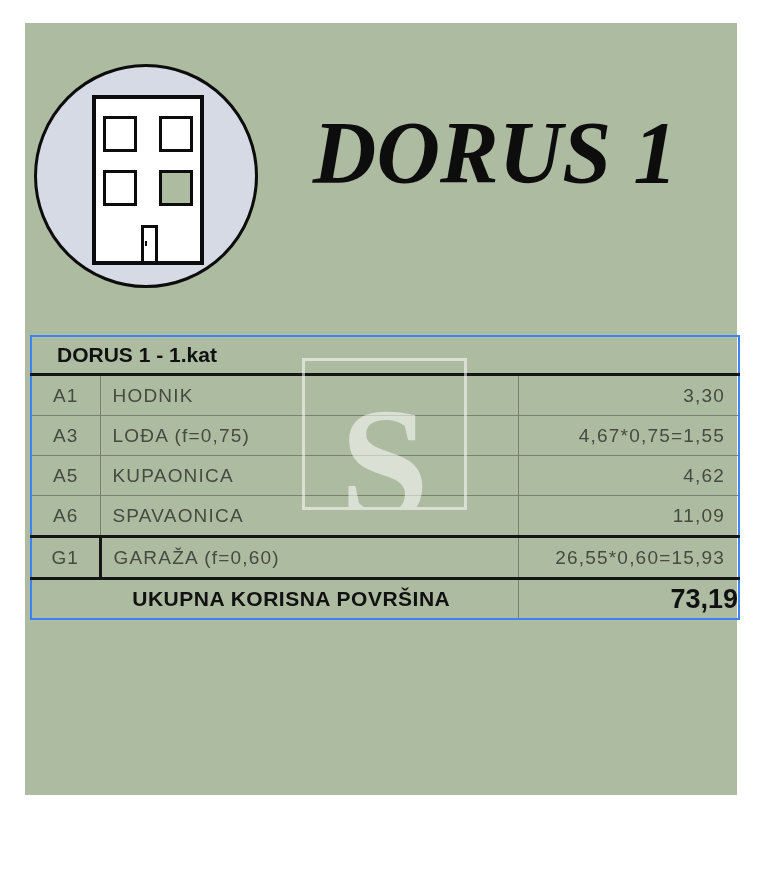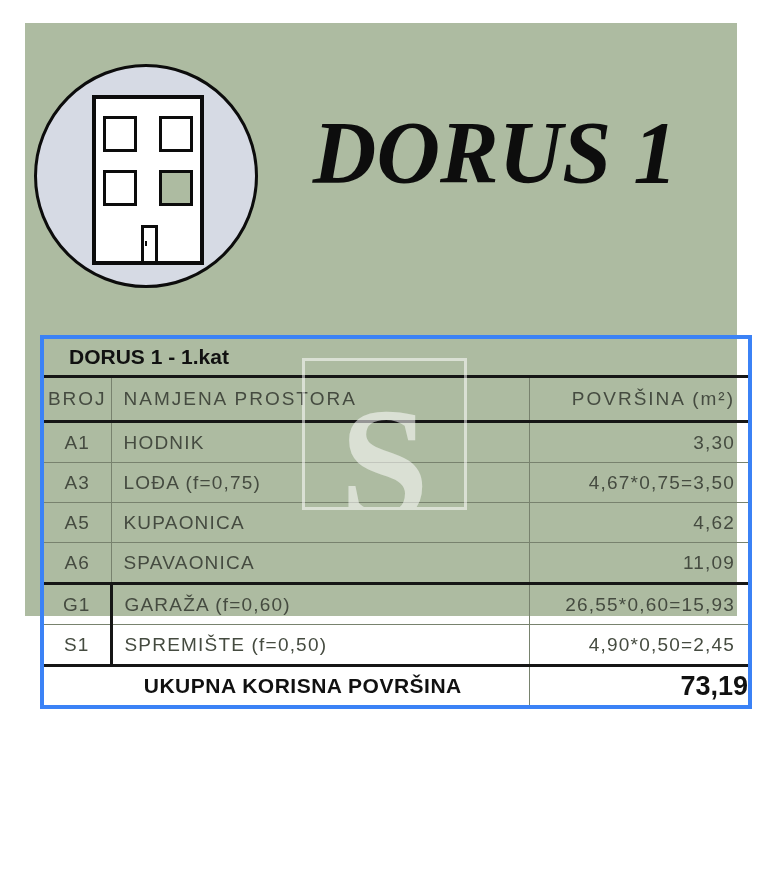--- a/index.html
+++ b/index.html
@@ -5,21 +5,21 @@
   html,body { margin:0; padding:0; }
   body {
     width:770px; height:870px;
     background:#ffffff;
     font-family:"Liberation Sans", sans-serif;
     position:relative;
     overflow:hidden;
   }
   .panel {
     position:absolute; left:25px; top:23px;
-    width:712px; height:593px;
+    width:712px; height:772px;
     background:#adbba1;
   }
   
   .logo-circle {
     position:absolute; left:9px; top:41px;
     width:218px; height:218px;
     background:#d6dae4;
     border:3px solid #0c0c0c;
     border-radius:50%;
   }
@@ -71,25 +71,25 @@
   .watermark-letter {
     position:absolute; left:0; right:0; top:28px;
     text-align:center;
     font-family:"Liberation Serif", serif;
     font-weight:bold;
     font-size:160px; line-height:150px;
     color:rgba(255,255,255,0.55);
   }
   
   .area-table {
-    position:absolute; left:15px; top:312px;
+    position:absolute; left:5px; top:312px;
     width:708px;
     border-collapse:collapse;
     table-layout:fixed;
-    border:4px solid #3b82f6;
+    border:2px solid #3b82f6;
   }
   .area-table td { padding:0; vertical-align:middle; }
   col.c1 { width:69px; }
   col.c2 { width:418px; }
   col.c3 { width:221px; }
 
   .row-title td {
     height:36px;
     border-bottom:3px solid #161616;
     font-size:21px; font-weight:bold; color:#111111;
@@ -155,56 +155,46 @@
   <table class="area-table">
     <colgroup>
         <col class="c1">
         <col class="c2">
         <col class="c3">
       </colgroup>
     <tbody>
       <tr class="row-title">
         <td colspan="3">DORUS 1 - 1.kat</td>
       </tr>
-      <tr class="row-header">
-        <td class="cad c1cell">BROJ</td>
-        <td class="cad c2cell">NAMJENA PROSTORA</td>
-        <td class="cad c3cell">POVRŠINA (m²)</td>
-      </tr>
     </tbody>
     <tbody>
         <tr class="group-a">
     <td class="cad c1cell">A1</td>
     <td class="cad c2cell">HODNIK</td>
     <td class="cad c3cell">3,30</td>
   </tr>
         <tr class="group-a">
     <td class="cad c1cell">A3</td>
     <td class="cad c2cell">LOĐA (f=0,75)</td>
-    <td class="cad c3cell">4,67*0,75=3,50</td>
+    <td class="cad c3cell">4,67*0,75=1,55</td>
   </tr>
         <tr class="group-a">
     <td class="cad c1cell">A5</td>
     <td class="cad c2cell">KUPAONICA</td>
     <td class="cad c3cell">4,62</td>
   </tr>
         <tr class="group-a">
     <td class="cad c1cell">A6</td>
     <td class="cad c2cell">SPAVAONICA</td>
     <td class="cad c3cell">11,09</td>
   </tr>
         <tr class="group-g">
     <td class="cad c1cell">G1</td>
     <td class="cad c2cell">GARAŽA (f=0,60)</td>
     <td class="cad c3cell">26,55*0,60=15,93</td>
-  </tr>
-        <tr class="group-g">
-    <td class="cad c1cell">S1</td>
-    <td class="cad c2cell">SPREMIŠTE (f=0,50)</td>
-    <td class="cad c3cell">4,90*0,50=2,45</td>
   </tr>
       </tbody>
     <tbody>
       <tr class="row-total">
         <td colspan="2" class="total-label">UKUPNA KORISNA POVRŠINA</td>
         <td class="total-value">73,19</td>
       </tr>
     </tbody>
   </table>
 

